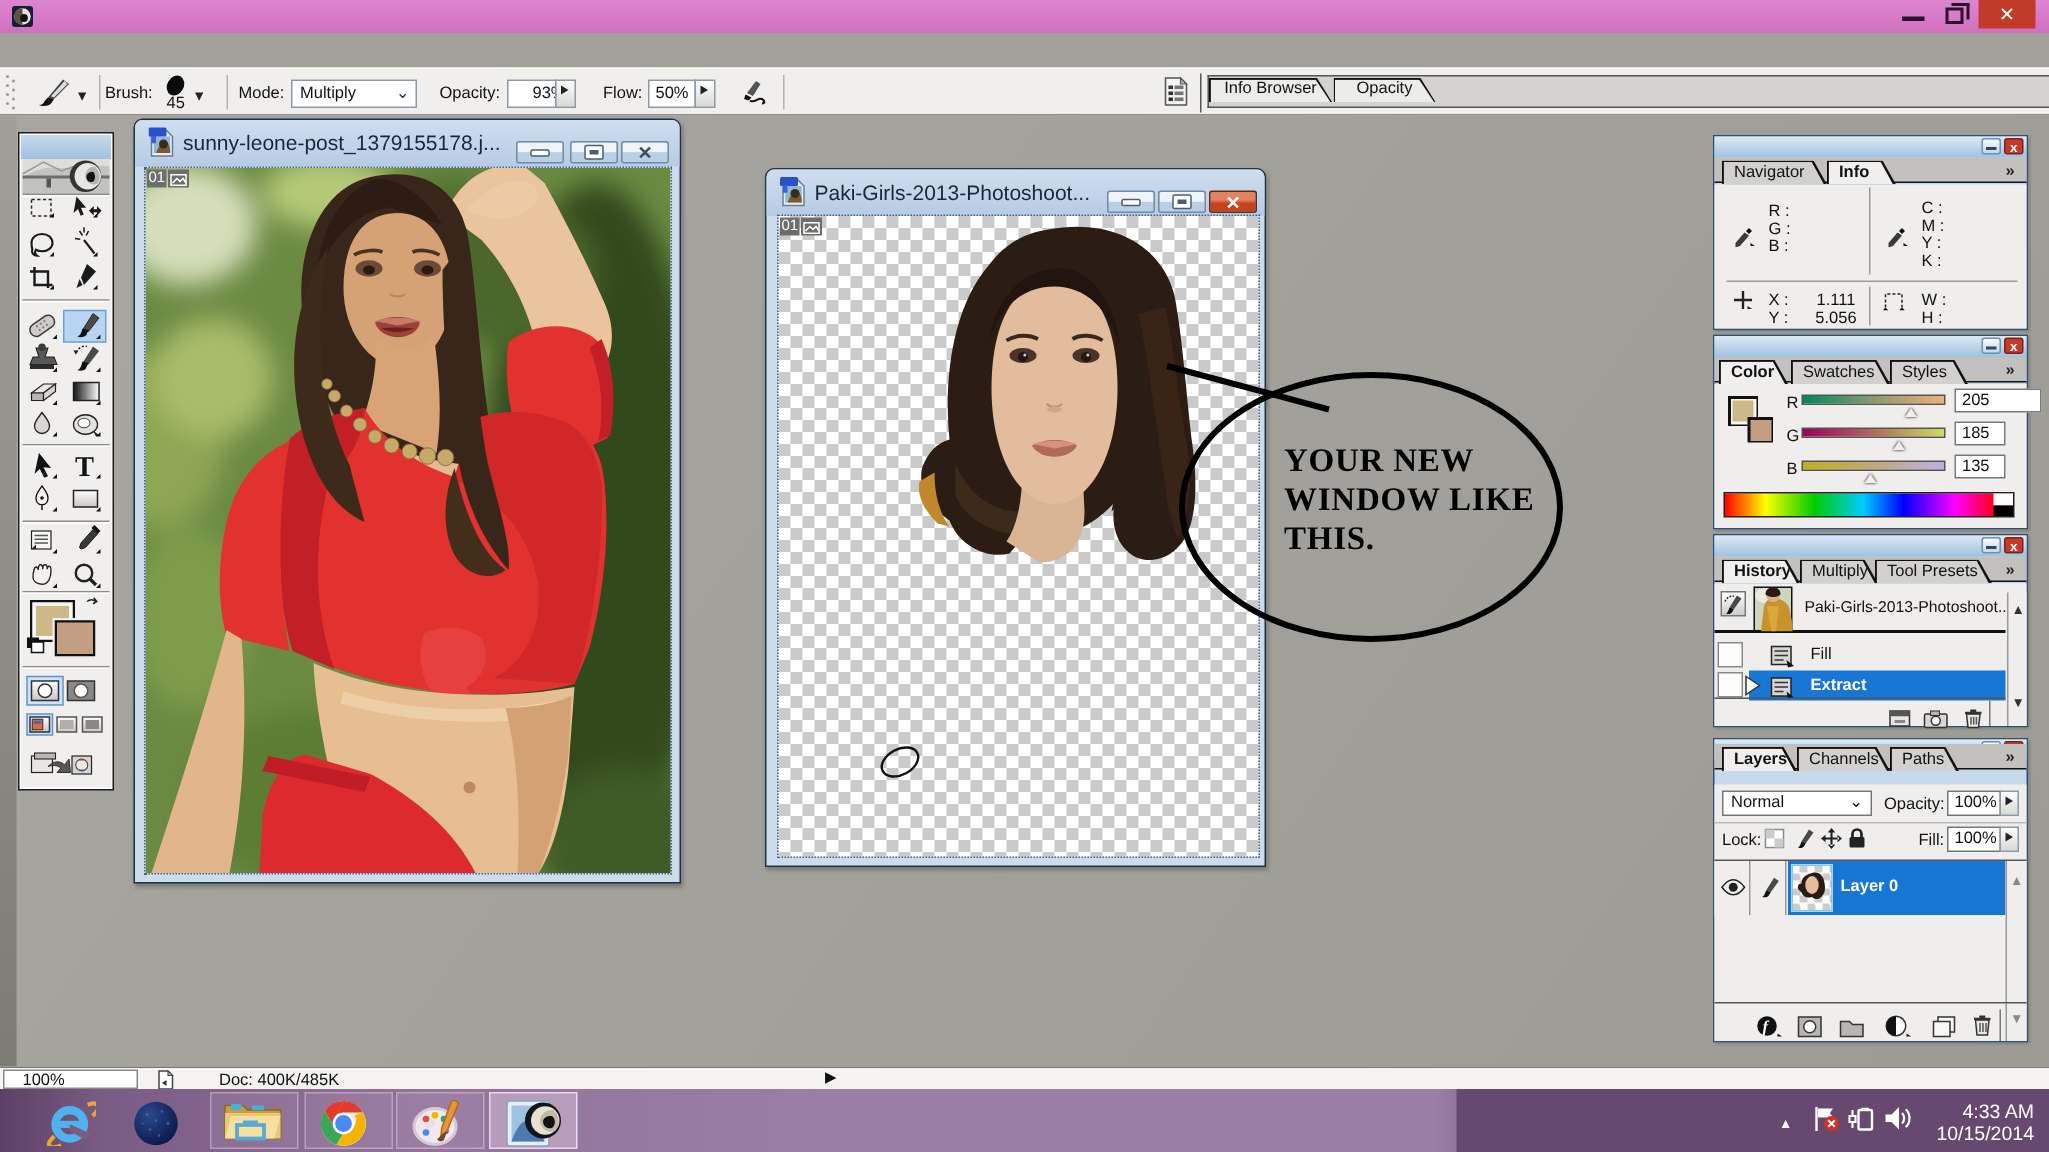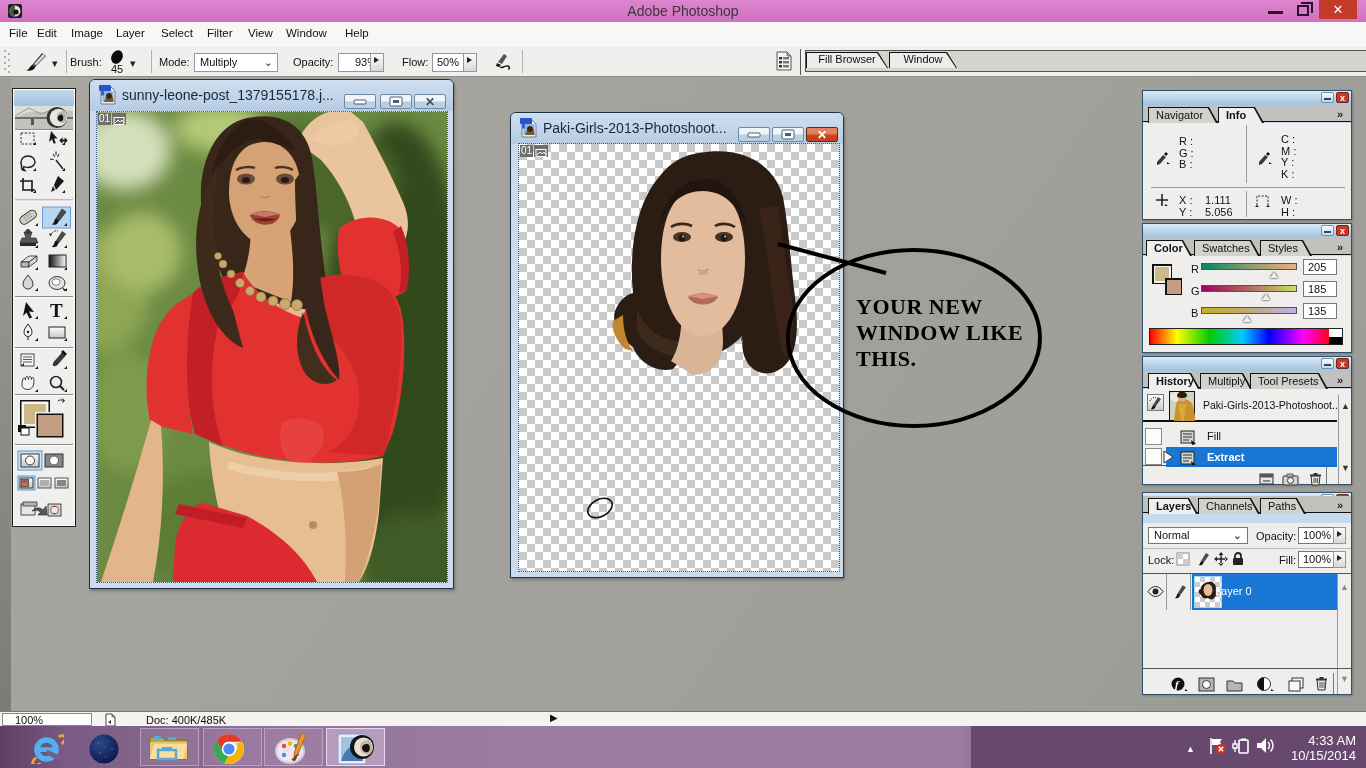--- a/index.html
+++ b/index.html
@@ -58,35 +58,23 @@
 </style></head>
 <body>
 <div id="screen">
   <div id="titlebar">
     <svg class="abs" style="left:7px;top:3px" width="16" height="16" viewBox="0 0 16 16">
         <rect x="1" y="1" width="14" height="14" rx="2" fill="#15222e"></rect>
         <circle cx="8" cy="8" r="5.5" fill="#e8e4da"></circle>
         <path d="M8 2.5a5.5 5.5 0 0 0 0 11z" fill="#5a5246"></path>
         <circle cx="9" cy="9" r="2.6" fill="#1a120c"></circle>
       </svg>
-    <div class="apptitle">Adobe Photoshop</div>
     <div id="tb-min"></div>
       <div id="tb-max"></div>
       <div id="tb-close">✕</div>
-  </div>
-  <div id="menubar">
-    <span style="left:9px">File</span>
-      <span style="left:37px">Edit</span>
-      <span style="left:71px">Image</span>
-      <span style="left:116px">Layer</span>
-      <span style="left:161px">Select</span>
-      <span style="left:207px">Filter</span>
-      <span style="left:248px">View</span>
-      <span style="left:286px">Window</span>
-      <span style="left:345px">Help</span>
   </div>
   <div id="optionsbar">
     <svg class="abs" style="left:3px;top:3px" width="8" height="26" viewBox="0 0 8 26">
         <g fill="#9a9896">
           <circle cx="2" cy="2" r="1"></circle>
           <circle cx="6" cy="5" r="1"></circle>
           <circle cx="2" cy="8" r="1"></circle>
           <circle cx="6" cy="11" r="1"></circle>
           <circle cx="2" cy="14" r="1"></circle>
           <circle cx="6" cy="17" r="1"></circle>
@@ -128,24 +116,24 @@
         <rect x="4" y="6" width="3" height="2.4" fill="#333"></rect>
         <rect x="8" y="6" width="6" height="2.4" fill="#777"></rect>
         <rect x="4" y="10" width="3" height="2.4" fill="#333"></rect>
         <rect x="8" y="10" width="6" height="2.4" fill="#777"></rect>
         <rect x="4" y="14" width="3" height="2.4" fill="#333"></rect>
         <rect x="8" y="14" width="6" height="2.4" fill="#777"></rect>
       </svg>
     <div class="osep" style="left:800px;height:26px;top:3px;background:#555"></div>
     <div id="pwell"></div>
     <div class="welltab" style="left:806px;width:82px">
-        <div style="line-height:13px">Fill Browser</div>
+        <div style="line-height:13px">Info Browser</div>
       </div>
     <div class="welltab" style="left:889px;width:68px">
-        <div style="line-height:13px">Window</div>
+        <div style="line-height:13px">Opacity</div>
       </div>
   </div>
   <div id="workspace"></div>
   <svg id="toolbox" class="abs" style="left:12px;top:88px" width="64" height="440" viewBox="0 0 64 440">
     <defs>
       <linearGradient id="tbblue" x1="0" y1="0" x2="0" y2="1">
           <stop offset="0" stop-color="#c6d9ea"></stop>
           <stop offset="1" stop-color="#9ec2de"></stop>
         </linearGradient>
       <linearGradient id="grad6" x1="0" y1="0" x2="1" y2="0">
@@ -557,21 +545,21 @@
           <path d="M9 5l2-2 2 2-2 2z" fill="#111"></path>
           <path d="M12 13l3 2h-3z" fill="#111"></path>
         </svg>
       <div class="abs" style="left:138px;top:11px;line-height:11.5px">C :<br>M :<br>Y :<br>K :</div>
       <div class="abs" style="left:8px;top:64px;width:194px;height:1px;background:#999"></div>
       <svg class="abs" style="left:12px;top:70px" width="14" height="14" viewBox="0 0 14 14">
           <path d="M7 1v12M1 7h12" stroke="#222" stroke-width="1.6"></path>
           <path d="M10 11l3 2h-3z" fill="#111"></path>
         </svg>
       <div class="abs" style="left:36px;top:72px;line-height:11.5px">X :<br>Y :</div>
-      <div class="abs" style="left:62px;top:72px;width:38px;text-align:left;line-height:11.5px">1.111<br>5.056</div>
+      <div class="abs" style="left:62px;top:72px;width:38px;text-align:center;line-height:11.5px">1.111<br>5.056</div>
       <div class="abs" style="left:103px;top:68px;width:1px;height:26px;background:#999"></div>
       <svg class="abs" style="left:112px;top:70px" width="16" height="14" viewBox="0 0 16 14">
           <path d="M2 12V3h11v9" fill="none" stroke="#222" stroke-dasharray="2 1.4"></path>
           <path d="M2 12l-2 2h4zM13 12l2 2h-4z" fill="#111"></path>
         </svg>
       <div class="abs" style="left:138px;top:72px;line-height:11.5px">W :<br>H :</div>
     </div>
   </div>
 
   <div class="panel" style="top:223px;height:130px">
@@ -594,21 +582,21 @@
     <div class="pcontent" style="top:32px;height:96px">
       <div class="abs" style="left:9px;top:8px;width:20px;height:20px;background:#111"></div>
       <div class="abs" style="left:10.5px;top:9.5px;width:17px;height:17px;background:#f8f6f2"></div>
       <div class="abs" style="left:12px;top:11px;width:14px;height:14px;background:#cdb987"></div>
       <div class="abs" style="left:22px;top:22px;width:17px;height:17px;background:#111"></div>
       <div class="abs" style="left:23.5px;top:23.5px;width:14px;height:14px;background:#c49e82"></div>
       <span class="abs" style="left:48px;top:7px">R</span>
       <div class="abs" style="left:58px;top:7px;width:96px;height:7px;border:1px solid #555;background:linear-gradient(90deg,#00885f,#8a9a70,#f0b078)"></div>
       <div class="abs" style="left:126px;top:14px;border-left:5px solid transparent;border-right:5px solid transparent;border-bottom:8px solid #f0efec"></div>
       <div class="abs" style="left:127px;top:16px;border-left:4px solid transparent;border-right:4px solid transparent;border-bottom:6.5px solid #f0efec;filter:drop-shadow(0 0 1px #000)"></div>
-      <div class="obox" style="left:160px;top:3px;width:34px;height:16px;line-height:14px;padding-left:4px;border-color:#777">205</div>
+      <div class="obox" style="left:160px;top:3px;width:58px;height:16px;line-height:14px;padding-left:4px;border-color:#777">205</div>
       <span class="abs" style="left:48px;top:29px">G</span>
       <div class="abs" style="left:58px;top:29px;width:96px;height:7px;border:1px solid #555;background:linear-gradient(90deg,#a0005f,#b06a60,#c8e060)"></div>
       <div class="abs" style="left:119px;top:38px;border-left:4px solid transparent;border-right:4px solid transparent;border-bottom:6.5px solid #f0efec;filter:drop-shadow(0 0 1px #000)"></div>
       <div class="obox" style="left:160px;top:25px;width:34px;height:16px;line-height:14px;padding-left:4px;border-color:#777">185</div>
       <span class="abs" style="left:48px;top:51px">B</span>
       <div class="abs" style="left:58px;top:51px;width:96px;height:7px;border:1px solid #555;background:linear-gradient(90deg,#c0b020,#c0a878,#beb0e8)"></div>
       <div class="abs" style="left:100px;top:60px;border-left:4px solid transparent;border-right:4px solid transparent;border-bottom:6.5px solid #f0efec;filter:drop-shadow(0 0 1px #000)"></div>
       <div class="obox" style="left:160px;top:47px;width:34px;height:16px;line-height:14px;padding-left:4px;border-color:#777">135</div>
       <div class="abs" style="left:6px;top:72px;width:194px;height:17px;border:1px solid #222;background:linear-gradient(90deg,#f00,#ff0 14%,#0c0 31%,#0cf 48%,#00f 62%,#f0f 80%,#f00 95%)"></div>
       <div class="abs" style="left:186px;top:73px;width:13px;height:8px;background:#fff"></div>
@@ -771,21 +759,21 @@
               <path d="M6 10l3 1-1.5 2.5c-1 1-3 1-4 .5 1-.3 1.5-1 2.5-4z" fill="#111"></path>
             </svg>
         </div>
         <div class="abs" style="left:49px;top:0;width:145px;height:36px;background:#1877d4"></div>
         <div class="abs" style="left:52px;top:3px;width:26px;height:30px;background:repeating-conic-gradient(#ccc 0 25%,#fff 0 50%) 0 0/10px 10px;outline:1.5px solid #9adbf8">
           <svg width="26" height="30" viewBox="0 0 26 30">
               <path d="M13 6c4-1 7 1 8 5 1 4 1 8-1 10-2 3-5 3-7 1-3 1-6 0-7-3l-2-2c-1-2 0-4 2-4 0-4 3-6 7-7z" fill="#2a1b14" transform="translate(0 -1)"></path>
               <ellipse cx="13" cy="13" rx="4.5" ry="6" fill="#e2bd9e"></ellipse>
             </svg>
         </div>
-        <span class="abs" style="left:72px;top:11px;color:#fff;font-weight:normal">Layer 0</span>
+        <span class="abs" style="left:84px;top:11px;color:#fff;font-weight:bold">Layer 0</span>
       </div>
       <div class="abs" style="left:194px;top:51px;width:14px;height:120px;background:#efeeec;border-left:1px solid #999">
         <span class="abs" style="left:2px;top:8px;font-size:9px;color:#888">▲</span>
         <span class="abs" style="left:2px;top:100px;font-size:9px;color:#888">▼</span>
       </div>
       <div class="abs" style="left:0;top:145px;width:208px;height:1px;background:#555"></div>
 
       <svg class="abs" style="left:27px;top:153px" width="18" height="16" viewBox="0 0 18 16">
           <circle cx="8" cy="8" r="6.5" fill="#111"></circle>
           <text x="5" y="12" font-size="11" font-style="italic" font-weight="bold" fill="#fff" style="font-family:'Liberation Serif'">f</text>

